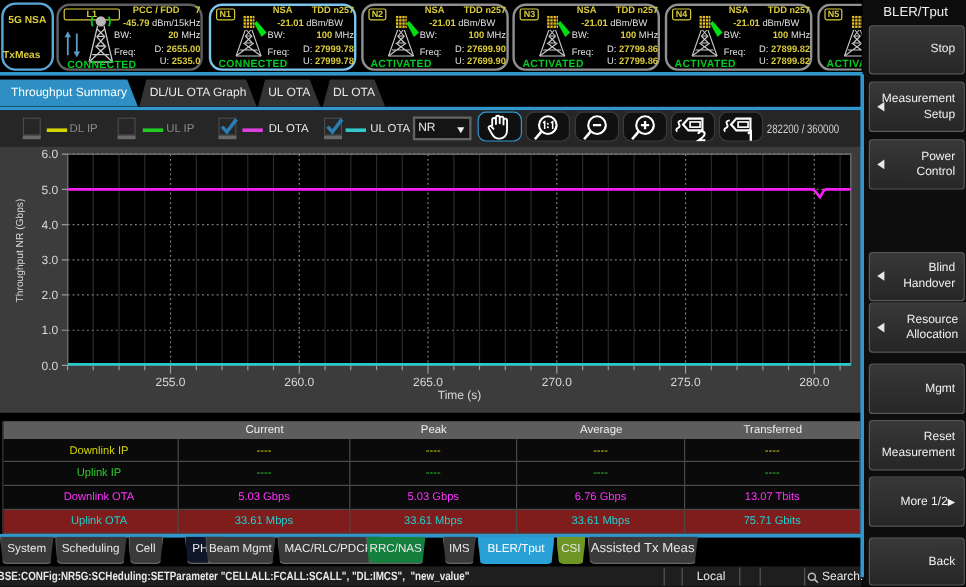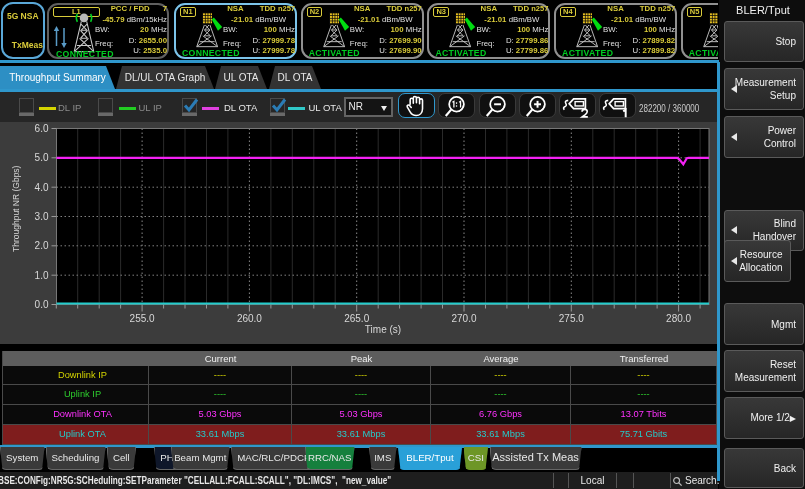--- a/index.html
+++ b/index.html
@@ -1,20 +1,20 @@
 <!DOCTYPE html>
 <html><head><meta charset="utf-8"><style>
 *{margin:0;padding:0;font-family:"Liberation Sans",sans-serif;-webkit-font-smoothing:antialiased}
 body{width:805px;height:489px;background:#000;overflow:hidden;position:relative}
 #root{position:absolute;left:0;top:0;width:805px;height:489px;opacity:0.999}
 </style></head><body>
 <div id="root">
     <div style="position:absolute;left:0.5px;top:1.5px;width:44.5px;height:57px;border:2.5px solid #5aa8d8;border-radius:12px;box-sizing:border-box;background:#000">
 <div style="position:absolute;left:0;top:7px;width:100%;text-align:center;color:#d9cb3a;font-size:8.5px;font-weight:bold;white-space:nowrap">5G NSA</div>
-<div style="position:absolute;left:0;top:36px;width:100%;text-align:right;color:#d9cb3a;font-size:8.5px;font-weight:bold;white-space:nowrap">TxMeas</div>
+<div style="position:absolute;left:0;top:36px;width:100%;text-align:left;color:#d9cb3a;font-size:8.5px;font-weight:bold;white-space:nowrap">TxMeas</div>
     </div>
     <div style="position:absolute;left:47px;top:2.5px;width:122px;height:56px;border:2px solid #606060;border-radius:11px;box-sizing:border-box;background:#000">
 <div style="position:absolute;left:4px;top:2px;border:1px solid #d9cb3a;border-radius:2px;color:#d9cb3a;font-size:7.5px;font-weight:bold;padding:0 18px;line-height:8.5px">L1</div>
 <svg style="position:absolute;left:4px;top:21px" width="16" height="22" viewBox="0 0 16 22">
 <line x1="3.5" y1="20" x2="3.5" y2="4" stroke="#5a9cc8" stroke-width="1.5"></line>
 <polygon points="3.5,0 0.8,5 6.2,5" fill="#5a9cc8"></polygon>
 <line x1="11" y1="2" x2="11" y2="18" stroke="#5a9cc8" stroke-width="1.5"></line>
 <polygon points="11,22 8.3,17 13.7,17" fill="#5a9cc8"></polygon>
 </svg>
 <svg style="position:absolute;left:19px;top:7px" width="32" height="42" viewBox="0 0 36 46">
@@ -575,21 +575,21 @@
       <div style="position:absolute;right:7px;top:50%;transform:translateY(-50%);text-align:right;color:#f0f0f0;font-size:10px;line-height:13px;white-space:nowrap">Measurement<br>Setup</div>
     </div>
     <div style="position:absolute;left:723.5px;top:115.5px;width:80.5px;height:42px;background:linear-gradient(#383838,#262626);border:1px solid #5a5a5a;border-radius:3px;box-sizing:border-box">
 <div style="position:absolute;left:6px;top:50%;margin-top:-4px;width:0;height:0;border-top:4px solid transparent;border-bottom:4px solid transparent;border-right:6px solid #e8e8e8"></div>
       <div style="position:absolute;right:7px;top:50%;transform:translateY(-50%);text-align:right;color:#f0f0f0;font-size:10px;line-height:13px;white-space:nowrap">Power<br>Control</div>
     </div>
     <div style="position:absolute;left:723.5px;top:209.5px;width:80.5px;height:41.5px;background:linear-gradient(#383838,#262626);border:1px solid #5a5a5a;border-radius:3px;box-sizing:border-box">
 <div style="position:absolute;left:6px;top:50%;margin-top:-4px;width:0;height:0;border-top:4px solid transparent;border-bottom:4px solid transparent;border-right:6px solid #e8e8e8"></div>
       <div style="position:absolute;right:7px;top:50%;transform:translateY(-50%);text-align:right;color:#f0f0f0;font-size:10px;line-height:13px;white-space:nowrap">Blind<br>Handover</div>
     </div>
-    <div style="position:absolute;left:723.5px;top:240px;width:67px;height:41.5px;background:linear-gradient(#383838,#262626);border:1px solid #5a5a5a;border-radius:3px;box-sizing:border-box">
+    <div style="position:absolute;left:723.5px;top:252px;width:83px;height:41.5px;background:linear-gradient(#383838,#262626);border:1px solid #5a5a5a;border-radius:3px;box-sizing:border-box">
 <div style="position:absolute;left:6px;top:50%;margin-top:-4px;width:0;height:0;border-top:4px solid transparent;border-bottom:4px solid transparent;border-right:6px solid #e8e8e8"></div>
       <div style="position:absolute;right:7px;top:50%;transform:translateY(-50%);text-align:right;color:#f0f0f0;font-size:10px;line-height:13px;white-space:nowrap">Resource<br>Allocation</div>
     </div>
     <div style="position:absolute;left:723.5px;top:303px;width:80.5px;height:41.5px;background:linear-gradient(#383838,#262626);border:1px solid #5a5a5a;border-radius:3px;box-sizing:border-box">
 <div style="position:absolute;right:7px;top:50%;transform:translateY(-50%);text-align:right;color:#f0f0f0;font-size:10px;line-height:13px;white-space:nowrap">Mgmt</div>
     </div>
     <div style="position:absolute;left:723.5px;top:350px;width:80.5px;height:41.5px;background:linear-gradient(#383838,#262626);border:1px solid #5a5a5a;border-radius:3px;box-sizing:border-box">
 <div style="position:absolute;right:7px;top:50%;transform:translateY(-50%);text-align:right;color:#f0f0f0;font-size:10px;line-height:13px;white-space:nowrap">Reset<br>Measurement</div>
     </div>
     <div style="position:absolute;left:723.5px;top:397px;width:80.5px;height:41.5px;background:linear-gradient(#383838,#262626);border:1px solid #5a5a5a;border-radius:3px;box-sizing:border-box">

